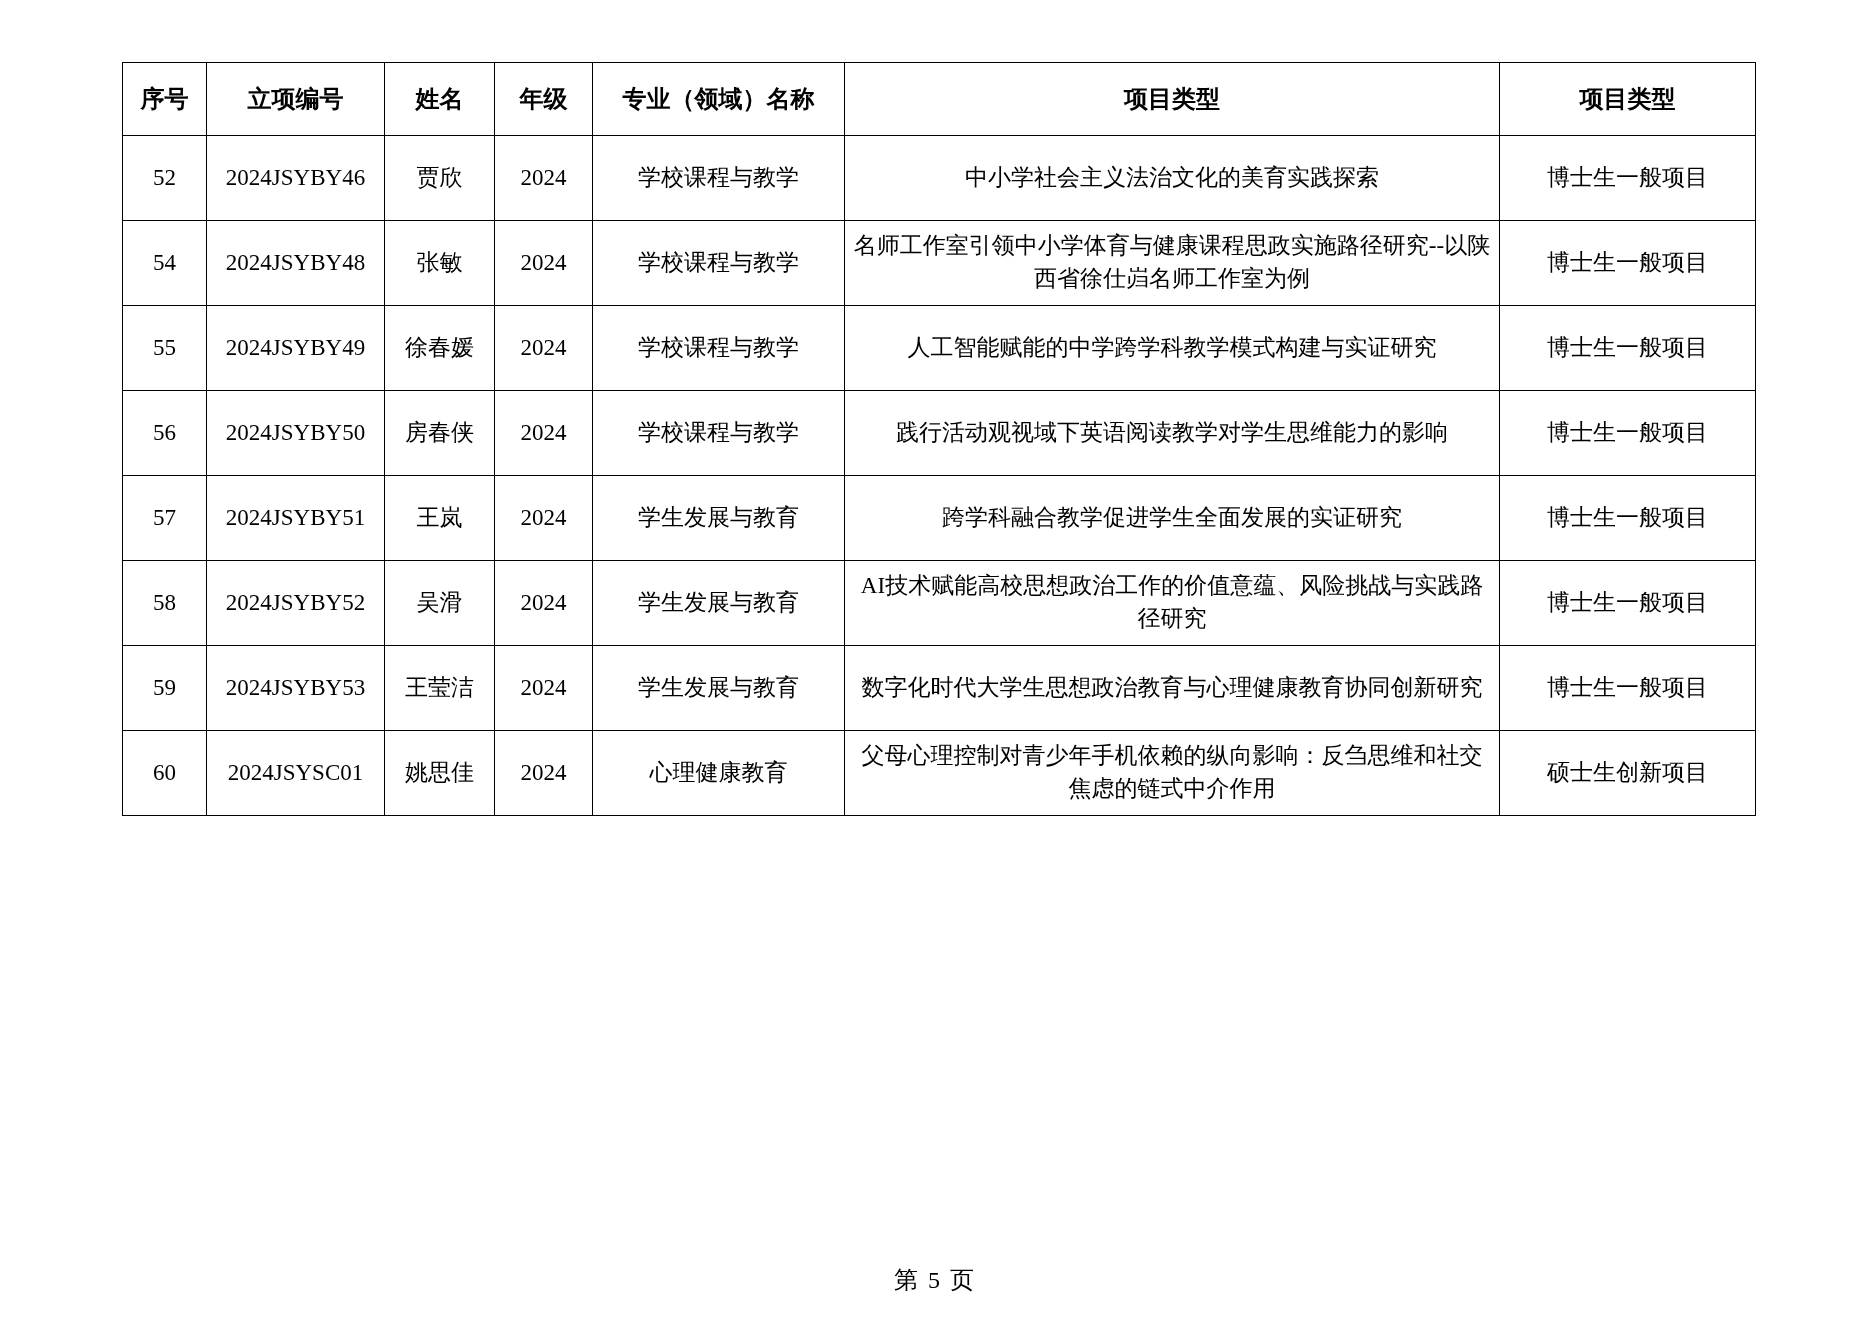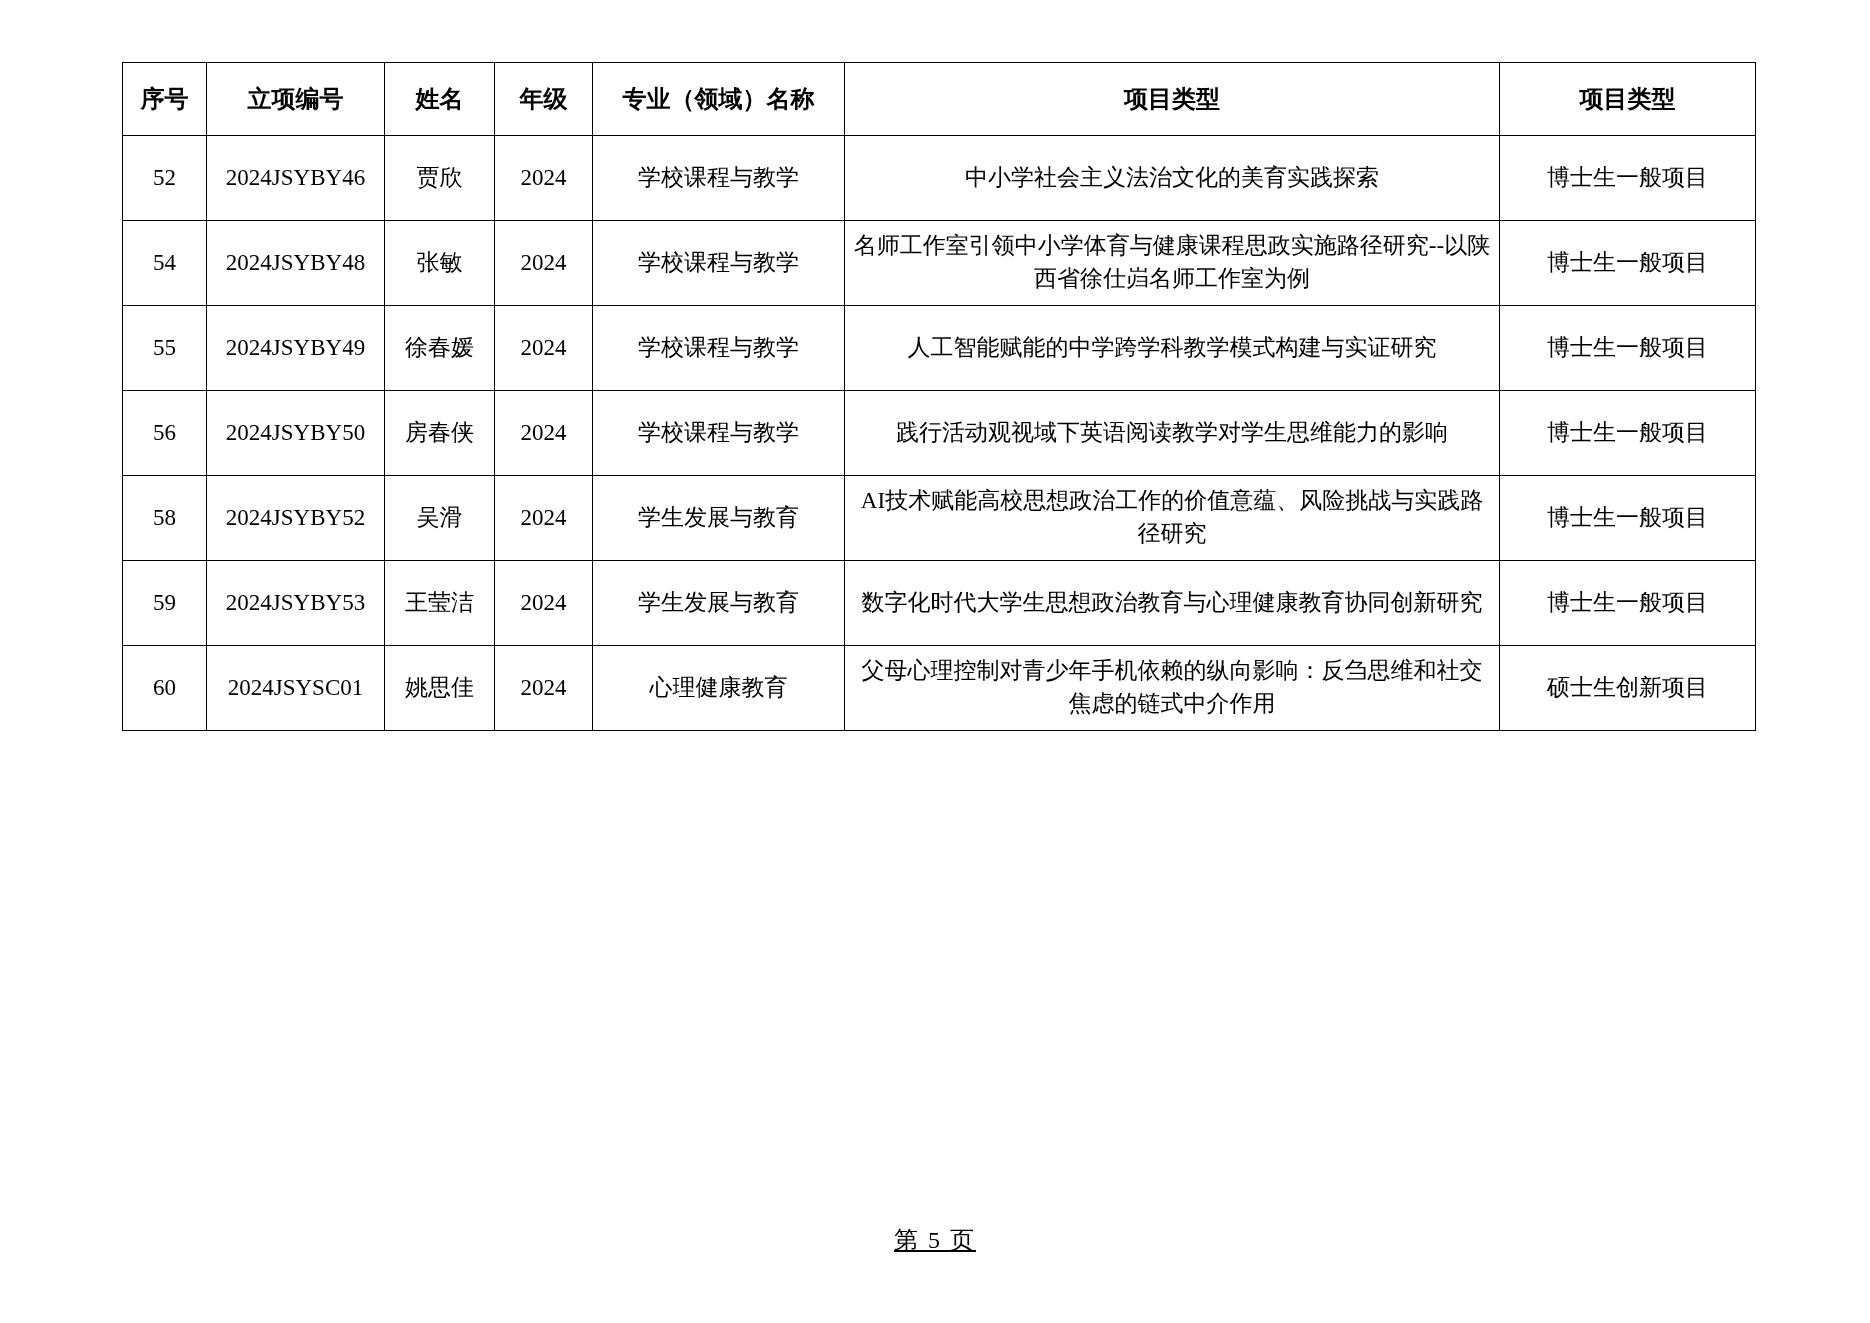--- a/index.html
+++ b/index.html
@@ -68,26 +68,25 @@
   }
   .cell-title {
     text-align: center;
     padding-left: 10px;
     padding-right: 10px;
     margin-left: 28px;
   }
   .footer {
     position: absolute;
     left: 0;
-    top: 1224px;
+    top: 1264px;
     width: 1870px;
     text-align: center;
     font-size: 24px;
     letter-spacing: 2px;
-    text-decoration: underline;
   }
 </style>
 </head>
 <body>
 
 <div class="page">
 
   <div class="table-wrap">
     <table class="main-table">
       <colgroup>
@@ -141,20 +140,29 @@
         <tr>
           <td>56</td>
           <td class="cell-code">2024JSYBY50</td>
           <td>房春侠</td>
           <td>2024</td>
           <td>学校课程与教学</td>
           <td class="cell-title">践行活动观视域下英语阅读教学对学生思维能力的影响</td>
           <td>博士生一般项目</td>
         </tr>
         <tr>
+          <td>57</td>
+          <td class="cell-code">2024JSYBY51</td>
+          <td>王岚</td>
+          <td>2024</td>
+          <td>学生发展与教育</td>
+          <td class="cell-title">跨学科融合教学促进学生全面发展的实证研究</td>
+          <td>博士生一般项目</td>
+        </tr>
+        <tr>
           <td>58</td>
           <td class="cell-code">2024JSYBY52</td>
           <td>吴滑</td>
           <td>2024</td>
           <td>学生发展与教育</td>
           <td class="cell-title">AI技术赋能高校思想政治工作的价值意蕴、风险挑战与实践路径研究</td>
           <td>博士生一般项目</td>
         </tr>
         <tr>
           <td>59</td>

